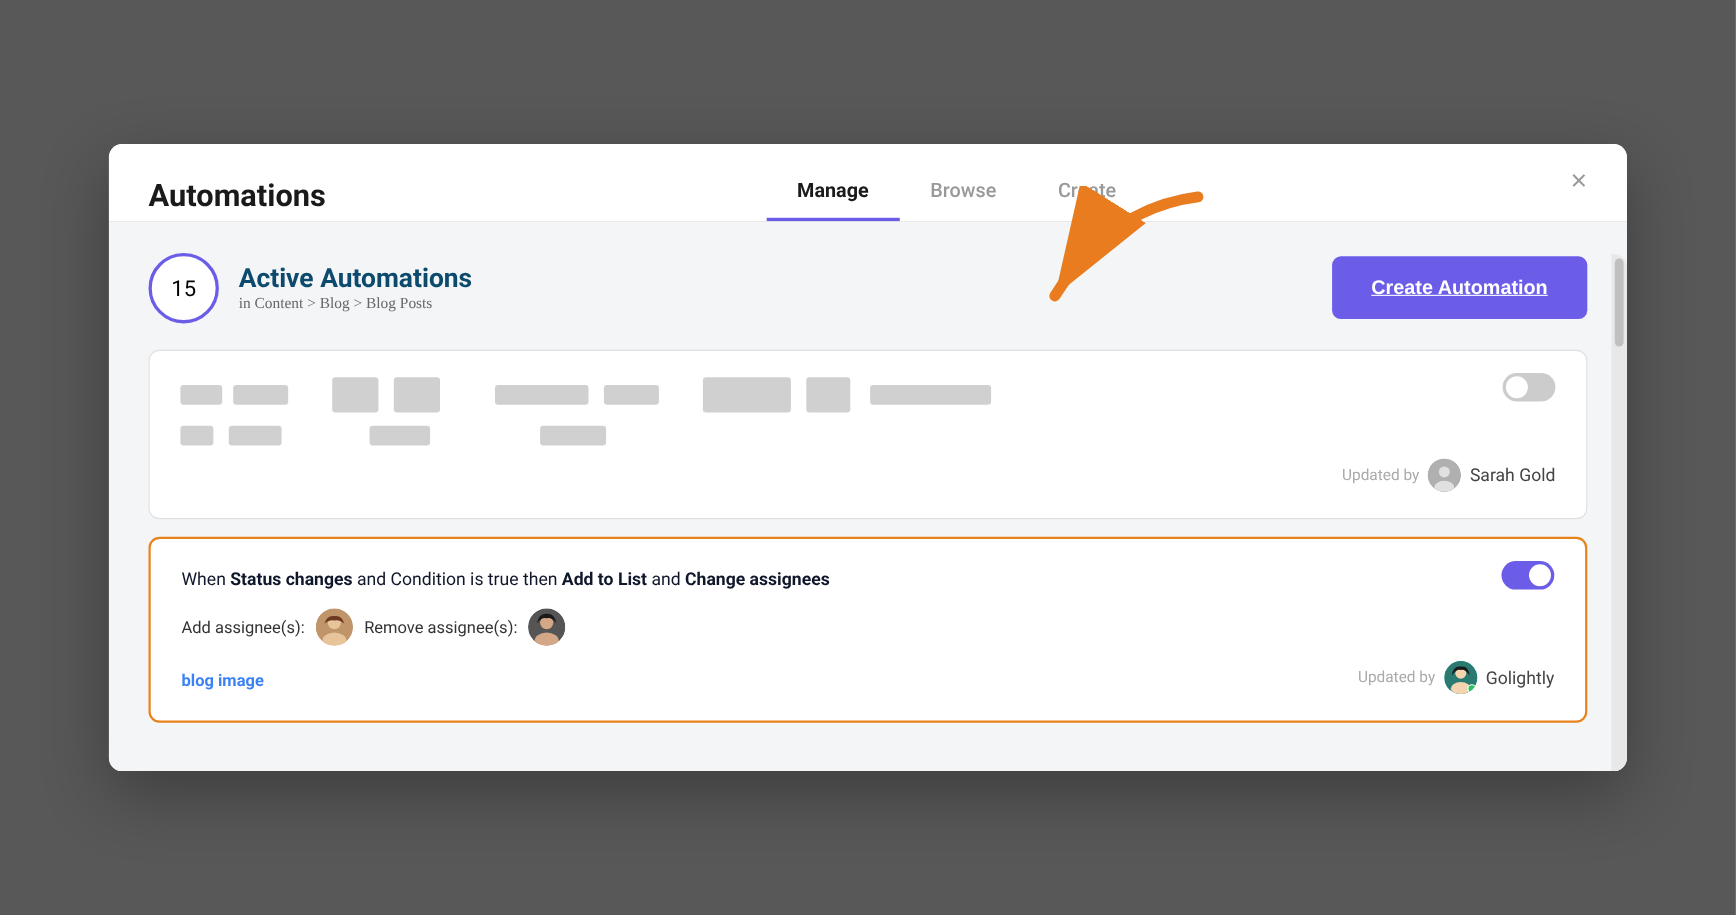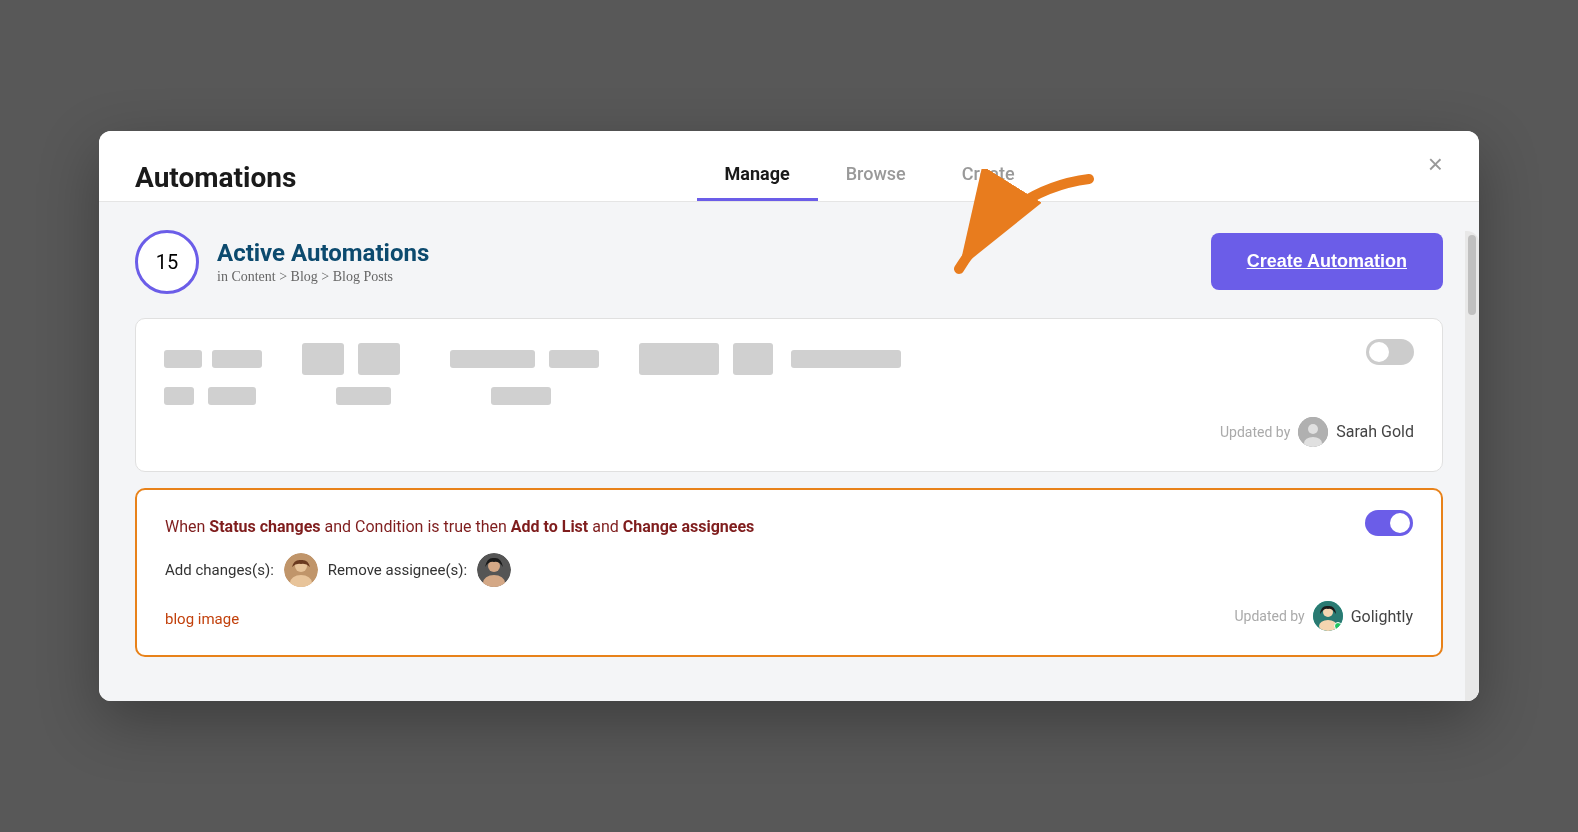--- a/index.html
+++ b/index.html
@@ -281,21 +281,21 @@
 
     .updated-by-name {
       font-size: 16px;
       font-weight: 400;
       color: #444;
     }
 
     
     .automation-text {
       font-size: 16px;
-      color: #7f1d1d;
+      color: #0f172a;
       line-height: 1.6;
       margin-bottom: 14px;
     }
 
     .automation-text strong {
       font-weight: 700;
     }
 
     .assignee-row {
       display: flex;
@@ -312,22 +312,23 @@
       overflow: hidden;
       display: flex;
       align-items: center;
       justify-content: center;
       flex-shrink: 0;
     }
 
     
     .blog-image-label {
       font-size: 15px;
-      color: #c2410c;
+      color: #3b82f6;
       margin-top: 6px;
+      font-weight: bold;
     }
 
     
     .scrollbar-track {
       position: absolute;
       right: 0;
       top: 100px;
       bottom: 0;
       width: 14px;
       background: #e8e8e8;
@@ -431,21 +432,21 @@
     <div class="automation-card highlighted">
       <div class="toggle-wrap">
         <div class="toggle on"></div>
       </div>
 
       <div class="automation-text">
         When <strong>Status changes</strong> and Condition is true then <strong>Add to List</strong> and <strong>Change assignees</strong>
       </div>
 
       <div class="assignee-row">
-        <span>Add changes(s):</span>
+        <span>Add assignee(s):</span>
 
         <div class="person-avatar">
           <svg width="34" height="34" viewBox="0 0 34 34">
             <circle cx="17" cy="17" r="17" fill="#c0956a"></circle>
             <circle cx="17" cy="13" r="6" fill="#e8c49a"></circle>
             <ellipse cx="17" cy="30" rx="11" ry="8" fill="#e8c49a"></ellipse>
             <path d="M 8 14 Q 10 6 17 7 Q 24 6 26 14 Q 22 10 17 11 Q 12 10 8 14" fill="#6b3a1f"></path>
           </svg>
         </div>
         <span>Remove assignee(s):</span>

